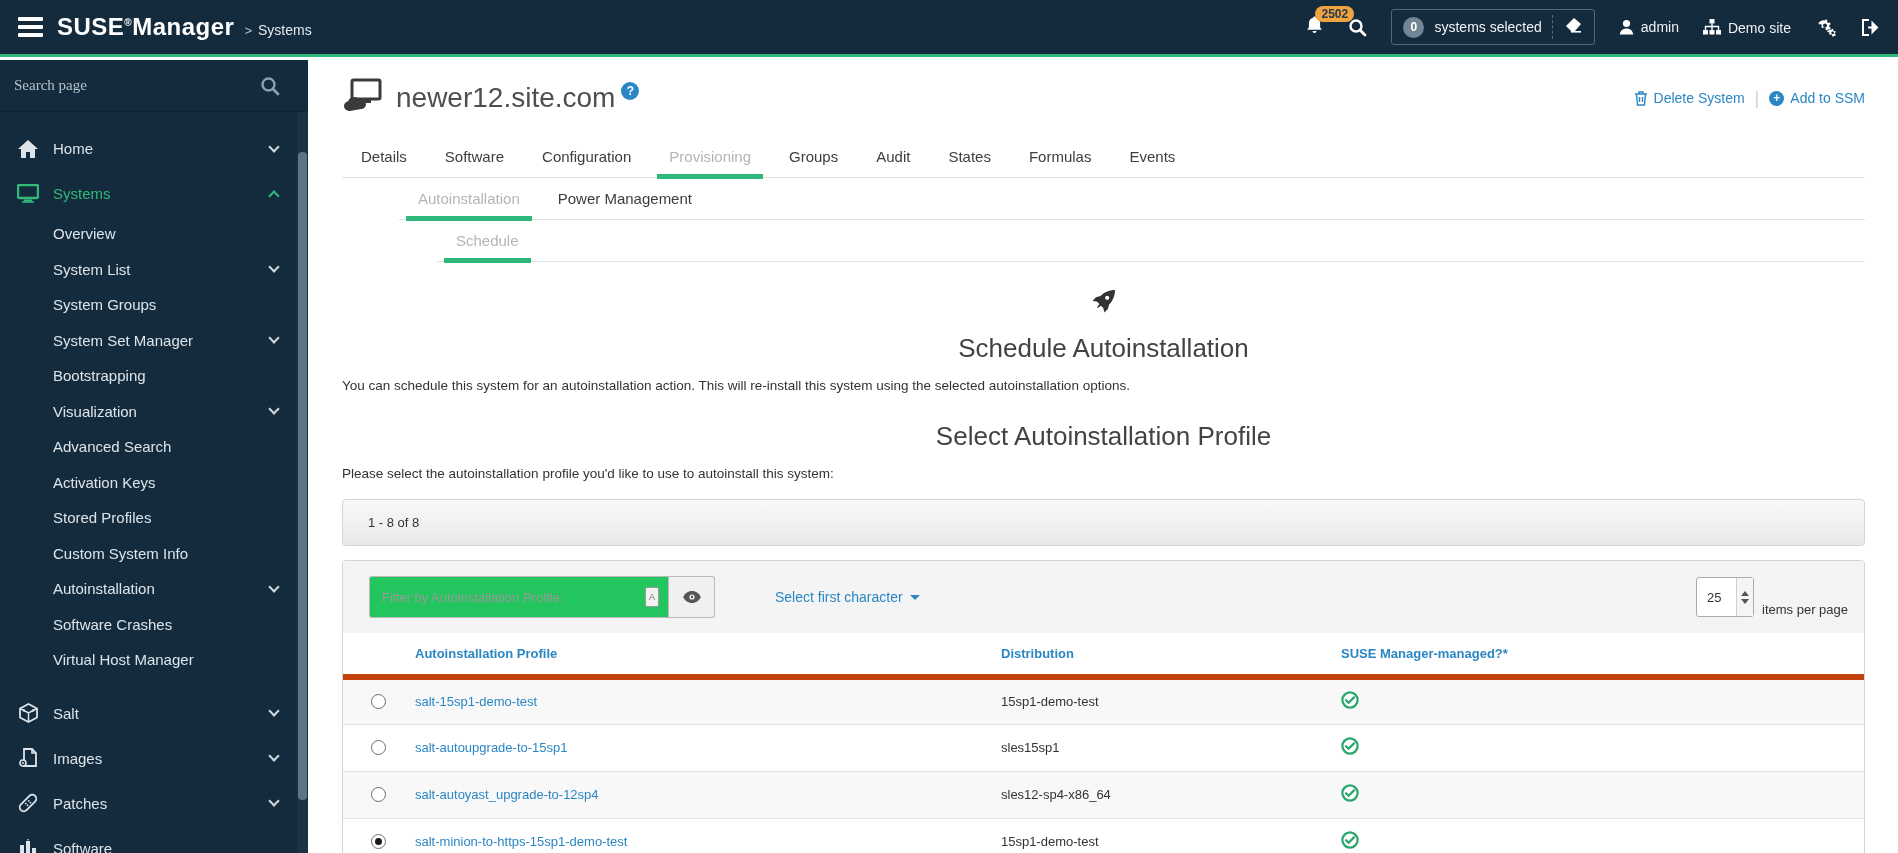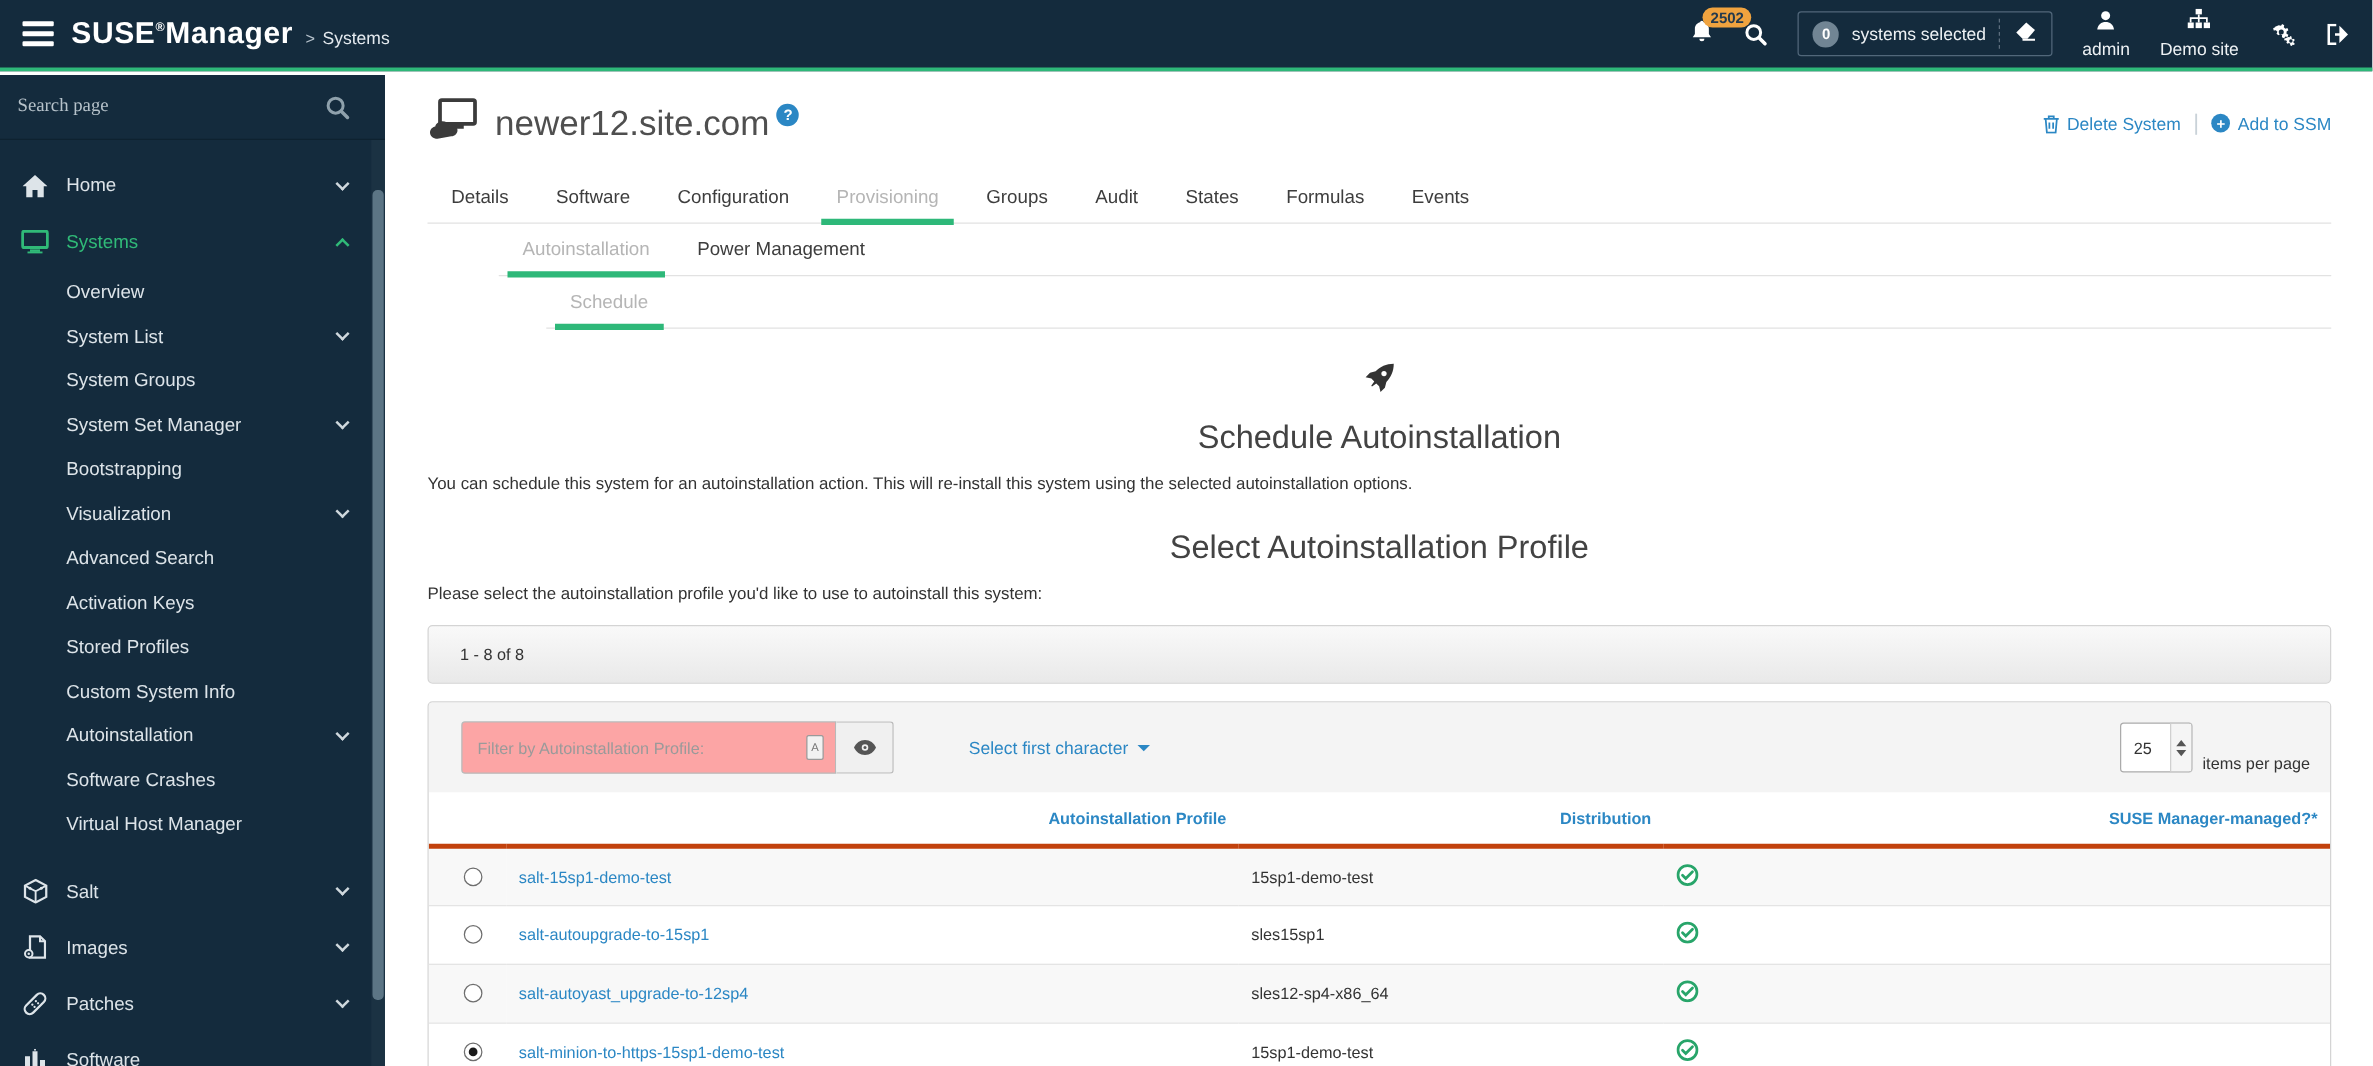--- a/index.html
+++ b/index.html
@@ -20,21 +20,21 @@
   .top-right { margin-left:auto; display:flex; align-items:center; gap:24px; }
   .iconbtn { position:relative; cursor:pointer; display:flex; align-items:center; }
   .badge-pill { position:absolute; top:-9px; left:10px; background:#f0a33f; color:#243a4d;
     font-size:12px; font-weight:bold; padding:1px 6px; border-radius:9px; }
   .ssm-box { display:flex; align-items:center; gap:10px; border:1px solid #51677a;
     border-radius:3px; padding:5px 11px; height:36px; cursor:default; }
   .zero-badge { width:21px; height:21px; border-radius:50%; background:#718594; color:#fff;
     font-size:12px; font-weight:bold; display:flex; align-items:center; justify-content:center; }
   .ssm-label { font-size:14px; color:#eef2f5; }
   .ssm-div { width:1px; height:24px; border-left:1px dashed #5b6d7d; }
-  .hright { display:flex; align-items:center; gap:7px; font-size:14px; color:#eef2f5; cursor:pointer;flex-direction:column; }
+  .hright { display:flex; align-items:flex-end; gap:7px; font-size:14px; color:#eef2f5; cursor:pointer; }
 
   
   .sidebar { position:absolute; left:0; top:60px; width:308px; height:793px;
     background:#142b3d; color:#dde4e9; }
   .side-search { position:relative; height:52px; border-bottom:1px solid #0e2230;
     display:flex; align-items:center; padding:0 14px; }
   .side-search input { flex:1; background:transparent; border:none; outline:none;
     color:#dde4e9; font-size:15px; font-family:Liberation Serif, serif; }
   .side-search input::placeholder { color:#b6c2ca; }
   .side-search svg { margin-right:14px; }
@@ -82,21 +82,21 @@
   .desc { font-size:13.5px; color:#333; margin-top:14px; }
 
   .pagebar { margin-top:18px; height:47px; border:1px solid #d4d4d4; border-radius:4px;
     background:linear-gradient(#f9f9f9,#e9e9e9); display:flex; align-items:center;
     padding:0 25px; font-size:13px; color:#333; }
 
   .panel { margin-top:14px; border:1px solid #d4d4d4; border-radius:4px; overflow:hidden; }
   .panel-head { background:#f4f4f4; padding:15px 16px 15px 26px; display:flex; align-items:center; }
   .input-group { display:flex; }
   .filter-input { width:300px; height:42px; border:1px solid #b9b9b9; border-radius:3px 0 0 3px;
-    padding:0 30px 0 12px; font-size:13px; color:#333; background:#fca5a5;
+    padding:0 30px 0 12px; font-size:13px; color:#333; background:#22c55e;
     font-family:"Liberation Sans",sans-serif; outline:none; }
   .filter-input::placeholder { color:#9a9a9a; }
   .in-icon { width:14px; height:20px; border:1px solid #9a9a9a; border-radius:2px;
     margin:11px 0 0 -24px; background:#f2f2f2; font-size:9px; color:#777;
     display:flex; align-items:center; justify-content:center; }
   .eye-btn { width:46px; height:42px; border:1px solid #b9b9b9; border-left:none;
     border-radius:0 3px 3px 0; background:#f0f0f0; display:flex; align-items:center;
     justify-content:center; cursor:pointer; margin-left:10px; }
   .first-char { margin-left:60px; color:#2b87c4; font-size:14px; display:flex;
     align-items:center; gap:7px; cursor:pointer; }
@@ -107,22 +107,22 @@
     background:#fff; display:flex; align-items:center; cursor:pointer; }
   .pp-select .val { flex:1; padding-left:10px; font-size:13px; color:#333; }
   .pp-spin { width:17px; height:38px; border-left:1px solid #d0d0d0; background:#f5f5f5;
     display:flex; flex-direction:column; align-items:center; justify-content:center; gap:3px; }
   .tri-up { width:0; height:0; border-left:4px solid transparent; border-right:4px solid transparent;
     border-bottom:5px solid #555; }
   .tri-dn { width:0; height:0; border-left:4px solid transparent; border-right:4px solid transparent;
     border-top:5px solid #555; }
 
   table.grid { width:100%; border-collapse:collapse; background:#fff; }
-  .grid th { text-align:right; font-size:13px; color:#2b87c4; font-weight:bold;
-    padding:13px 10px; border-bottom:4px solid #c2410c; cursor:pointer; }
+  .grid th { text-align:left; font-size:13px; color:#2b87c4; font-weight:bold;
+    padding:13px 10px; border-bottom:6px solid #c2410c; cursor:pointer; }
   .grid td { font-size:13px; padding:0 10px; height:47px; border-bottom:1px solid #e4e4e4; }
   .grid tr.odd td { background:#f8f8f8; }
   .col-radio { width:62px; padding-left:28px !important; }
   .col-profile { width:586px; }
   .col-dist { width:340px; }
   .plink { color:#2b87c4; cursor:pointer; }
   .radio { width:15px; height:15px; border:1px solid #6e6e6e; border-radius:50%;
     background:#fff; display:flex; align-items:center; justify-content:center; cursor:pointer; }
   .radio.checked::after { content:""; width:7px; height:7px; border-radius:50%; background:#1a1a1a; }
   .sliver { height:8px; background:#f8f8f8; }

